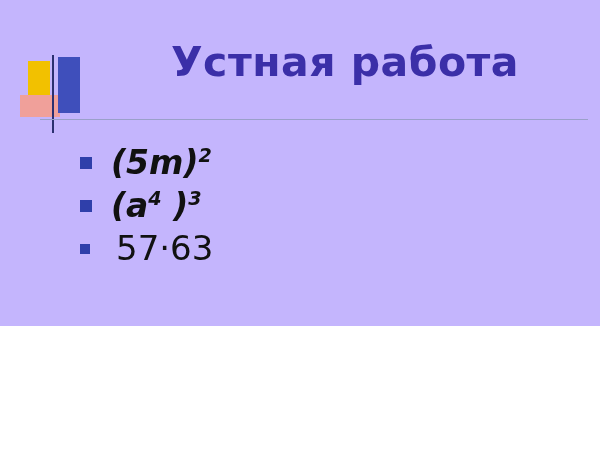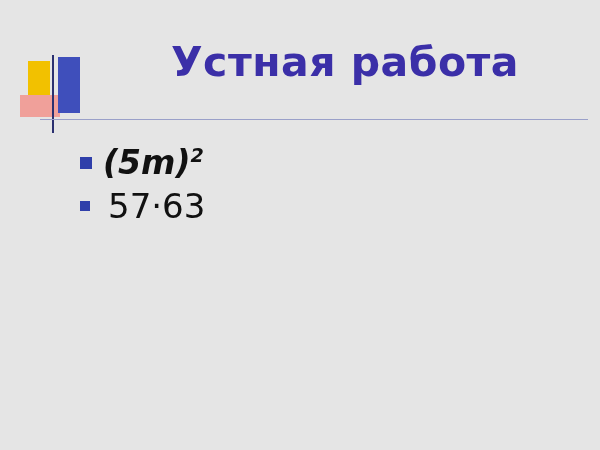--- a/index.html
+++ b/index.html
@@ -9,22 +9,22 @@
   body {
     width: 600px;
     height: 450px;
     background: #ffffff;
     font-family: "Liberation Sans", sans-serif;
     overflow: hidden;
   }
   .slide {
     position: relative;
     width: 600px;
-    height: 450px;
-    background: #e5e5e5;
+    height: 326px;
+    background: #c4b5fd;
   }
 
   
   .deco {
     position: absolute;
     left: 20px;
     top: 55px;
     width: 78px;
     height: 78px;
   }
@@ -90,20 +90,21 @@
   .bullets {
     position: absolute;
     left: 80px;
     top: 146px;
     width: 480px;
   }
   .bullet-row {
     display: flex;
     align-items: center;
     margin-bottom: 8px;
+    gap: 8px;
   }
   .bullet-marker {
     width: 12px;
     height: 12px;
     background: #2f3faa;
     margin-right: 11px;
     flex: 0 0 auto;
   }
   .bullet-row.row-3 .bullet-marker {
     width: 10px;
@@ -147,20 +148,24 @@
 
   <div class="rule"></div>
 
   <div class="bullets">
 
     <div class="bullet-row row-1">
       <span class="bullet-marker"></span>
       <span class="bullet-text"><span>(5m)</span><sup>2</sup></span>
     </div>
 
+    <div class="bullet-row row-2">
+      <span class="bullet-marker"></span>
+      <span class="bullet-text"><span>(a</span><sup>4</sup><span> )</span><sup>3</sup></span>
+    </div>
 
     <div class="bullet-row row-3">
       <span class="bullet-marker"></span>
       <span class="bullet-text">57·63</span>
     </div>
 
   </div>
 </div>
 
 </body></html>

